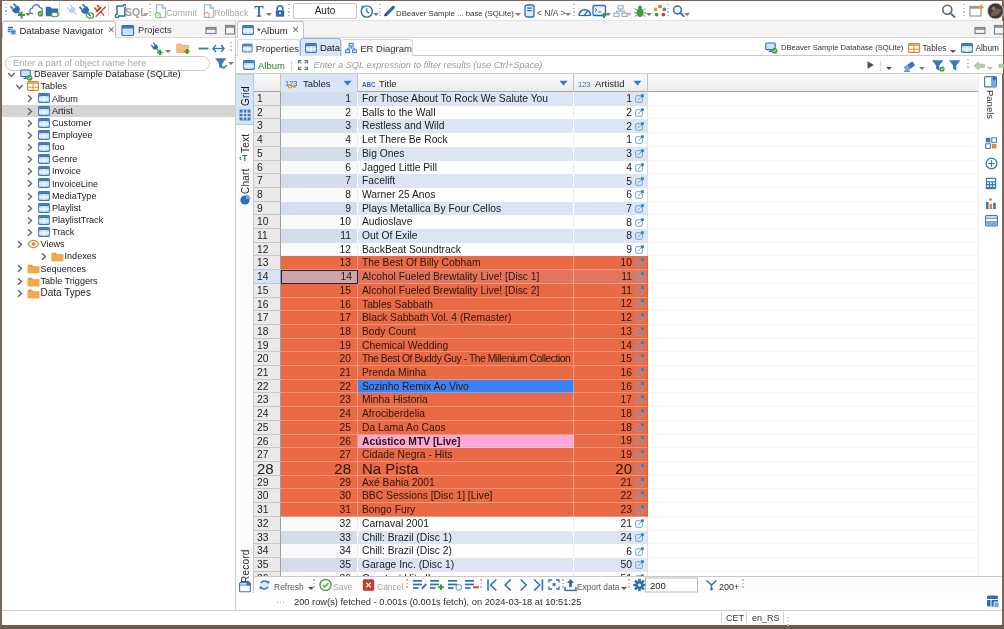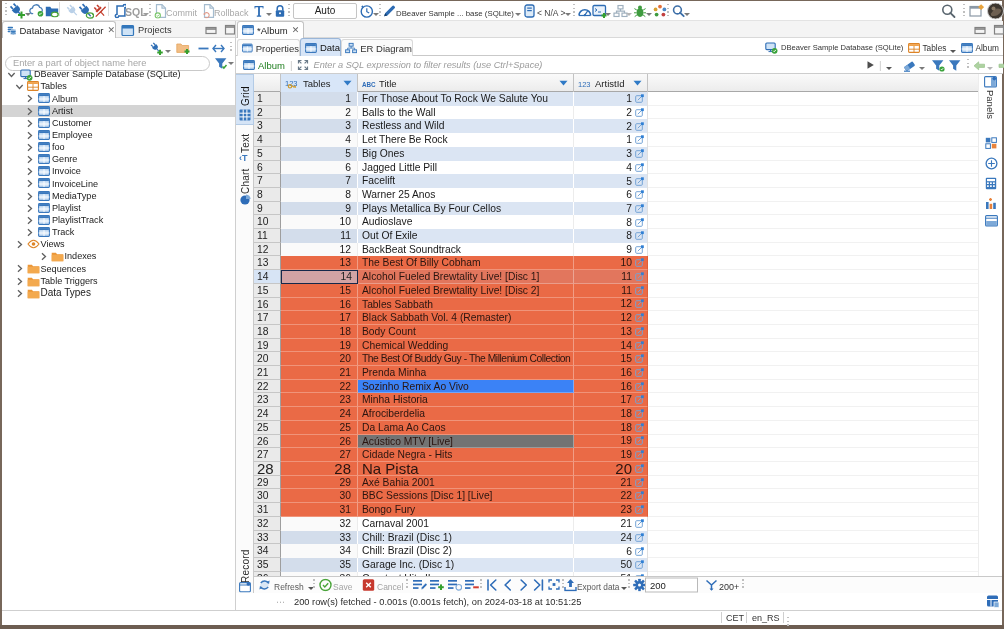--- a/index.html
+++ b/index.html
@@ -1127,21 +1127,21 @@
             <rect x="0.7" y="1.7" width="6.6" height="6.6" rx="1" fill="none" stroke="#74a3d6" stroke-width="1"></rect>
             <path d="M2.8 6.2L6.6 2.4" stroke="#74a3d6" stroke-width="1"></path>
             <rect x="6" y="0.3" width="2.8" height="2.8" fill="#2f7fd4"></rect>
           </svg>
         </span></div>
 <div style="flex:1;height:100%;border-bottom:1px solid #f1f1f1"></div>
 </div>
 <div class="row" style="height:13.71px;font-size:10.3px;color:#2a1510">
 <div style="width:27px;height:100%;background:#eaeaea;border-right:1px solid #9e9e9e;border-bottom:1px solid #c6c6c6;padding-left:3px;color:#222;line-height:13.71px">26</div>
 <div style="width:77px;height:100%;background:#ea6a46;border-right:1px solid rgba(255,255,255,0.34);border-bottom:1px solid rgba(255,255,255,0.28);text-align:right;padding-right:6px;line-height:13.71px">26</div>
-<div style="width:216px;height:100%;background:#737373;border-right:1px solid rgba(255,255,255,0.34);border-bottom:1px solid rgba(255,255,255,0.28);padding-left:4px;line-height:13.71px;white-space:nowrap;overflow:hidden;">Acústico MTV [Live]</div>
+<div style="width:216px;height:100%;background:#f9a8d4;border-right:1px solid rgba(255,255,255,0.34);border-bottom:1px solid rgba(255,255,255,0.28);padding-left:4px;line-height:13.71px;white-space:nowrap;overflow:hidden;font-weight:bold;">Acústico MTV [Live]</div>
 <div style="width:74px;height:100%;background:#ea6a46;border-right:1px solid #e05f36;border-bottom:1px solid rgba(255,255,255,0.28);display:flex;align-items:center;justify-content:flex-end;padding-right:3px">19<span style="margin-left:3px;opacity:0.95;">
           <svg width="9" height="9" viewBox="0 0 9 9">
             <rect x="0.7" y="1.7" width="6.6" height="6.6" rx="1" fill="none" stroke="#74a3d6" stroke-width="1"></rect>
             <path d="M2.8 6.2L6.6 2.4" stroke="#74a3d6" stroke-width="1"></path>
             <rect x="6" y="0.3" width="2.8" height="2.8" fill="#2f7fd4"></rect>
           </svg>
         </span></div>
 <div style="flex:1;height:100%;border-bottom:1px solid #f1f1f1"></div>
 </div>
 <div class="row" style="height:13.71px;font-size:10.3px;color:#2a1510">

